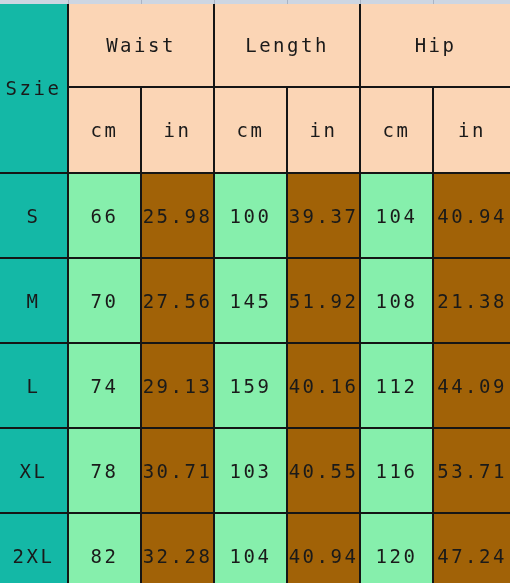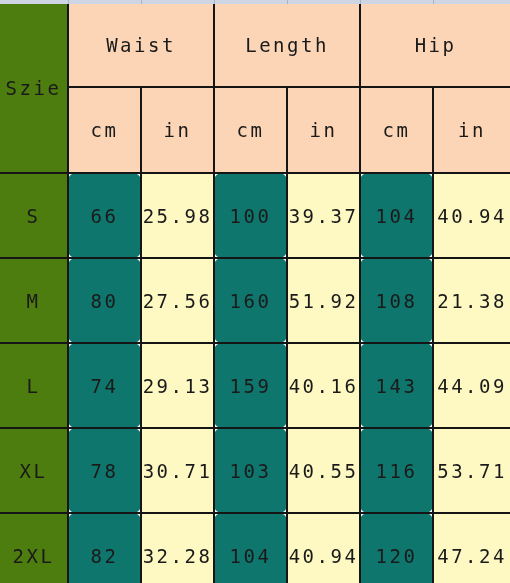--- a/index.html
+++ b/index.html
@@ -59,23 +59,23 @@
     white-space: nowrap;
   }
 
   
   table.chart tr > td:first-child { border-left: none; }
   table.chart tr > td:last-child  { border-right: none; margin-top: 12px; }
   table.chart tr:first-child > td { border-top: none; }
   table.chart tr:last-child  > td { border-bottom: none; }
 
   .c-head   { background: #fbd5b5; }
-  .c-size   { background: #4d7c0f; }
-  .c-cm     { background: #0f766e; border-radius: 8px; }
-  .c-in     { background: #fef9c3; }
+  .c-size   { background: #14b8a6; }
+  .c-cm     { background: #86efac; }
+  .c-in     { background: #a16207; }
 
   .hdr-group { height: 82px; font-size: 20px; letter-spacing: 4px; }
   .hdr-unit  { height: 84px; font-size: 19px; letter-spacing: 3px; }
   .data-row td { height: 83px; }
 
   .size-label {
     font-size: 19px;
     letter-spacing: 2px;
   }
 </style>
@@ -126,35 +126,35 @@
       <td class="c-cm">66</td>
       <td class="c-in">25.98</td>
       <td class="c-cm">100</td>
       <td class="c-in">39.37</td>
       <td class="c-cm">104</td>
       <td class="c-in">40.94</td>
     </tr>
 
     <tr class="data-row">
       <td class="c-size size-label">M</td>
-      <td class="c-cm">80</td>
+      <td class="c-cm">70</td>
       <td class="c-in">27.56</td>
-      <td class="c-cm">160</td>
+      <td class="c-cm">145</td>
       <td class="c-in">51.92</td>
       <td class="c-cm">108</td>
       <td class="c-in">21.38</td>
     </tr>
 
     <tr class="data-row">
       <td class="c-size size-label">L</td>
       <td class="c-cm">74</td>
       <td class="c-in">29.13</td>
       <td class="c-cm">159</td>
       <td class="c-in">40.16</td>
-      <td class="c-cm">143</td>
+      <td class="c-cm">112</td>
       <td class="c-in">44.09</td>
     </tr>
 
     <tr class="data-row">
       <td class="c-size size-label">XL</td>
       <td class="c-cm">78</td>
       <td class="c-in">30.71</td>
       <td class="c-cm">103</td>
       <td class="c-in">40.55</td>
       <td class="c-cm">116</td>

